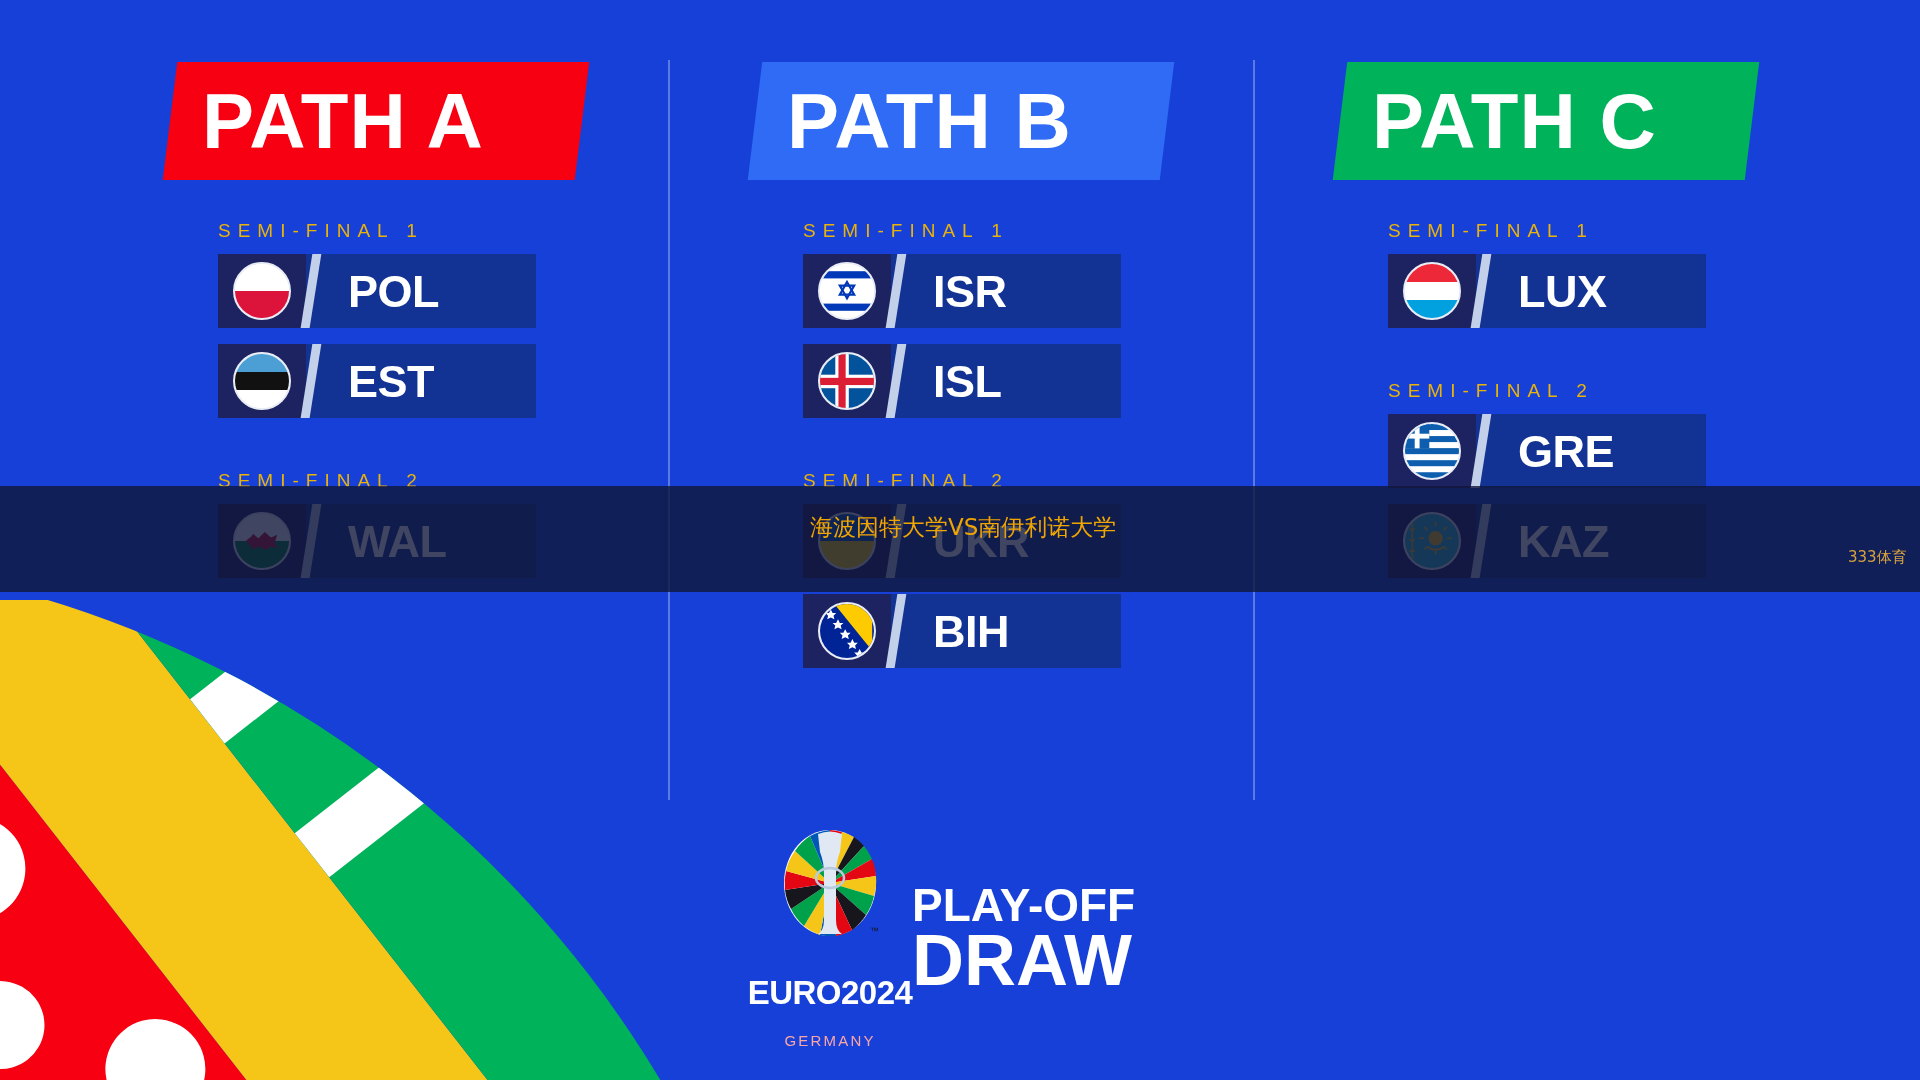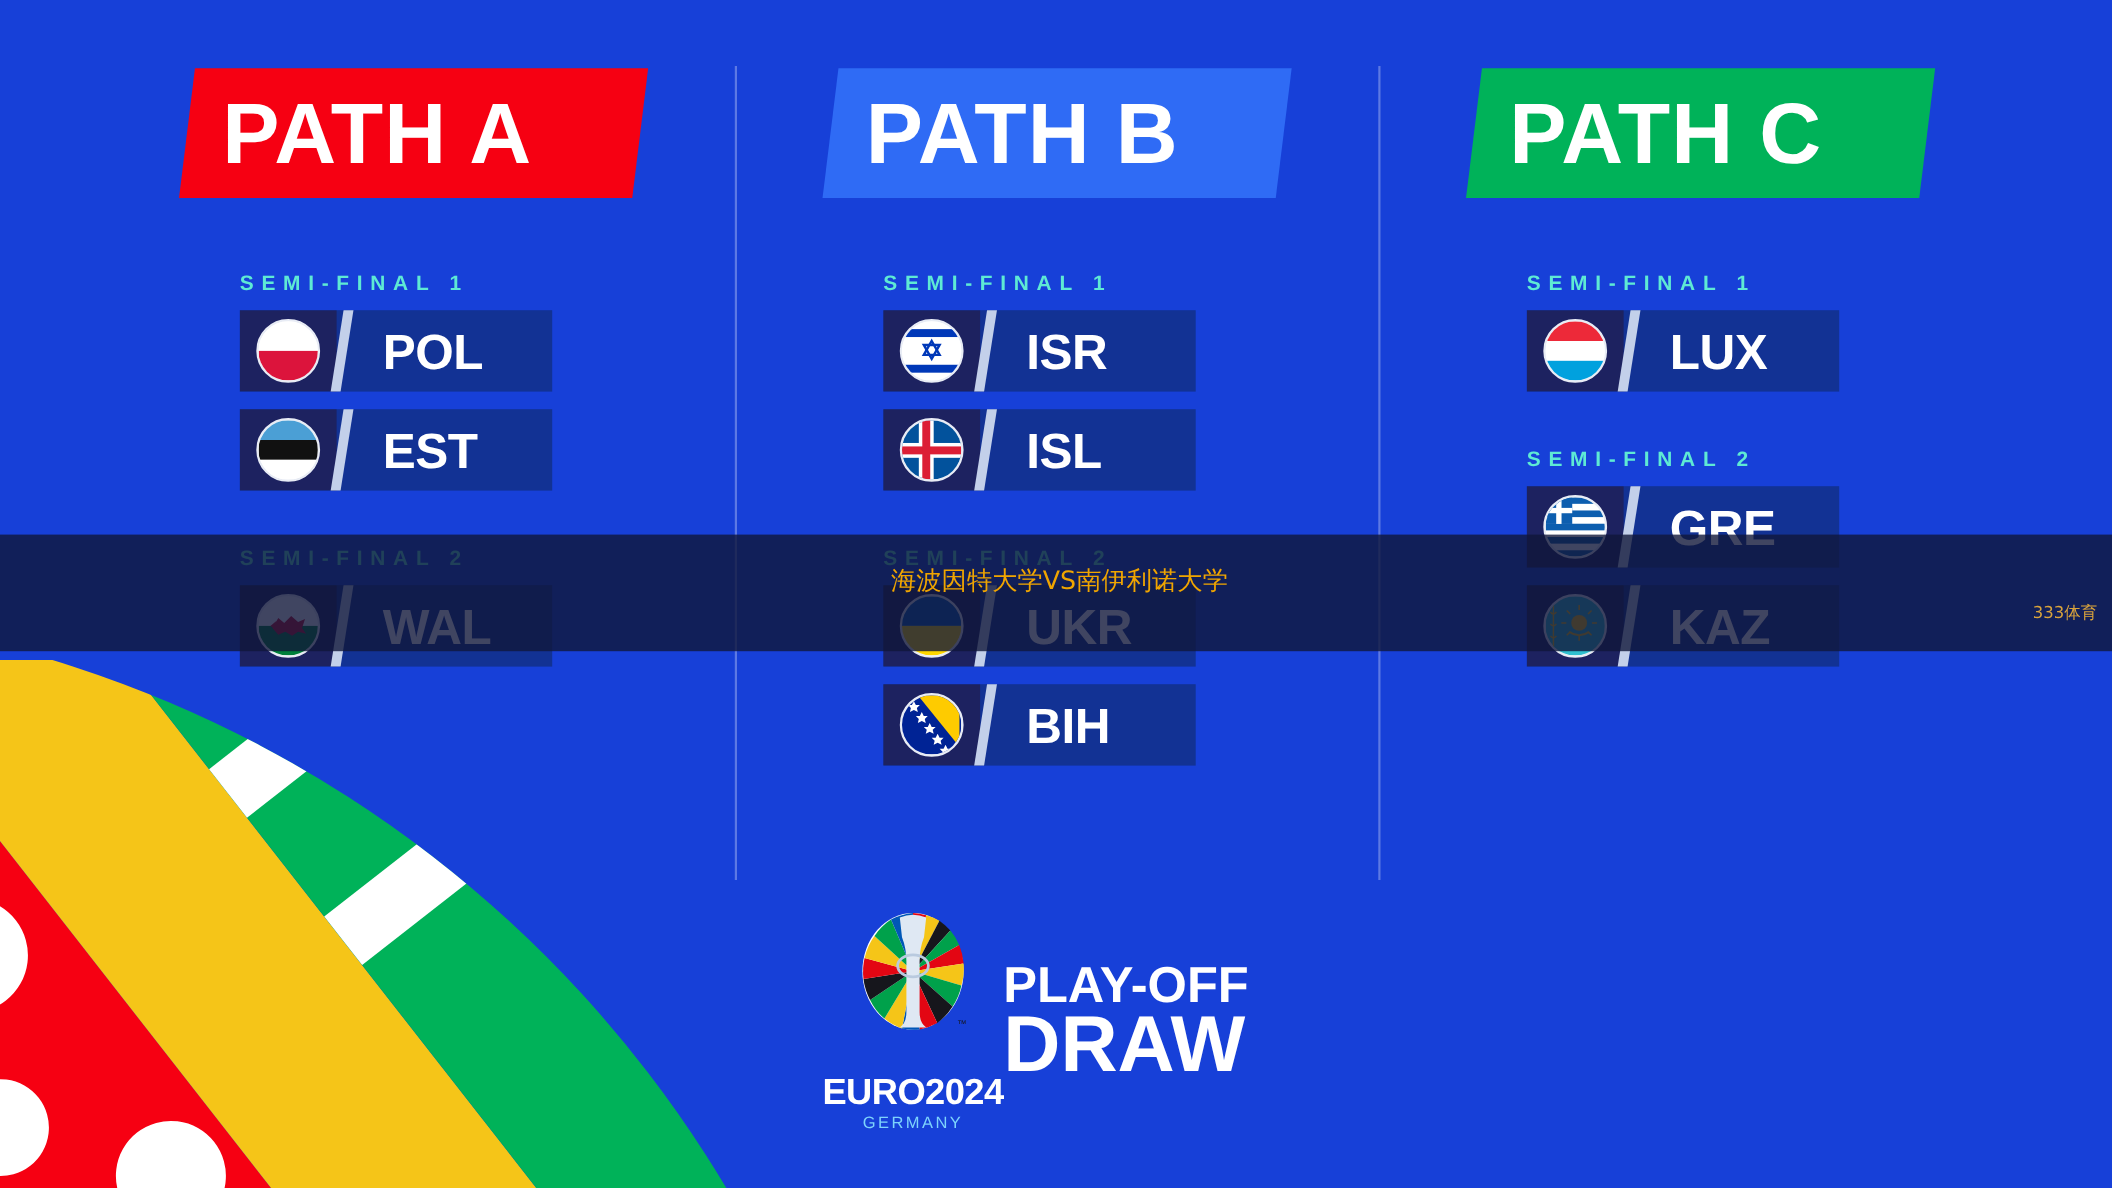--- a/index.html
+++ b/index.html
@@ -35,31 +35,31 @@
   }
   .path-banner span {
     transform:skewX(7deg);
     color:#fff; font-weight:bold;
     font-size:78px; letter-spacing:1px;
     line-height:1;
     font-family:"Liberation Sans", sans-serif;
   }
 
   .sf-label {
-    color:#5eead4;
+    color:#eab308;
     font-size:19px;
-    font-weight:bold;
+    font-weight:normal;
     letter-spacing:7px;
-    margin:68px 0 12px 58px;
+    margin:40px 0 12px 58px;
   }
   .sf-label.second { margin-top:52px; }
 
   .team-row {
     position:relative;
-    width:284px;
+    width:318px;
     height:74px;
     margin-left:58px;
     margin-bottom:16px;
     background:#123294;
     display:flex; align-items:center;
     overflow:hidden;
   }
   .team-row .badgebox {
     width:88px; height:74px;
     background:#1d2260;
@@ -85,21 +85,21 @@
     margin-left:42px;
     line-height:1;
   }
 
   
   .footer { position:absolute; left:770px; top:828px; display:flex; align-items:center; gap:22px; }
   .logo-col { display:flex; flex-direction:column; align-items:center; width:120px; }
   .logo-mark { width:96px; height:118px; }
   .uefa-arc { width:104px; height:26px; margin-top:2px; }
   .euro-line { display:flex; align-items:flex-start; color:#fff; font-weight:bold; font-size:33px; letter-spacing:-0.5px; }
-  .germany { color:#7dd3fc; font-size:15px; letter-spacing:2.2px; margin-top:0; }
+  .germany { color:#fca5a5; font-size:15px; letter-spacing:2.2px; margin-top:20px; }
   .draw-text { color:#fff; font-weight:bold; line-height:0.92; }
   .draw-text .l1 { font-size:46px; letter-spacing:0px; display:block; }
   .draw-text .l2 { font-size:72px; letter-spacing:0px; display:block; }
 
   
   .overlay-band {
     position:absolute; left:0; top:486px; width:1920px; height:106px;
     background:rgba(16,22,58,.80);
     z-index:40;
   }

